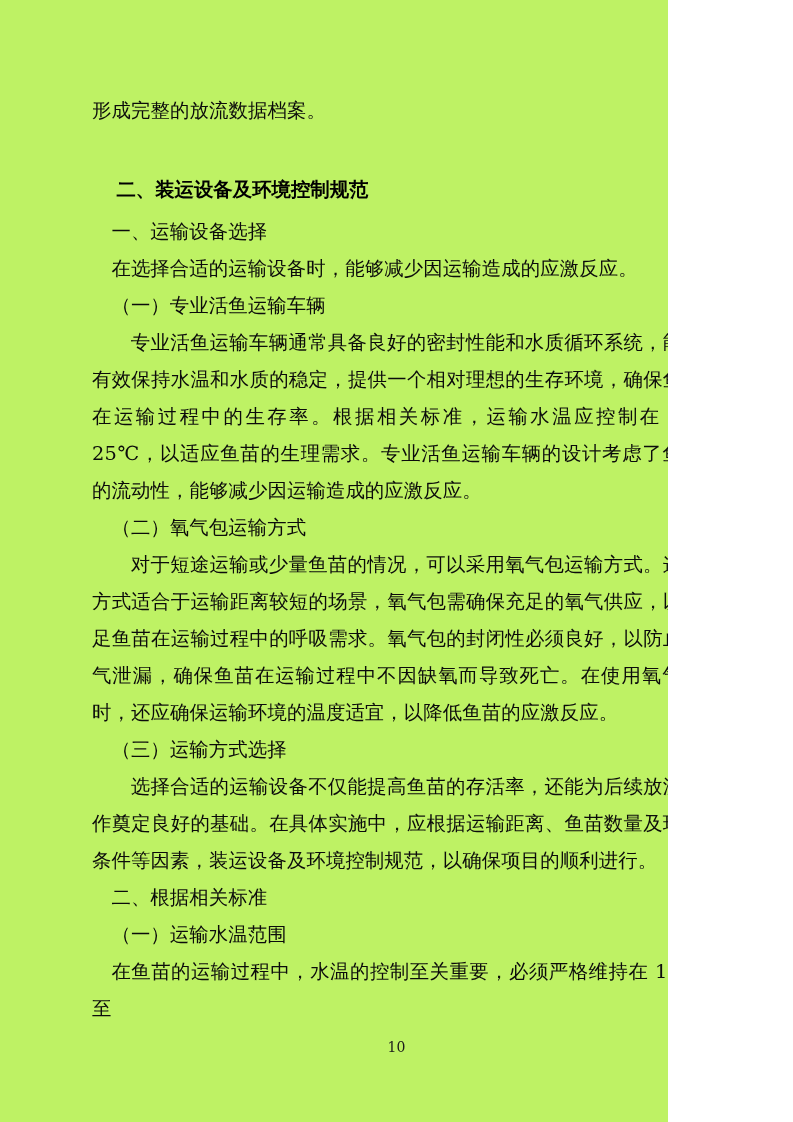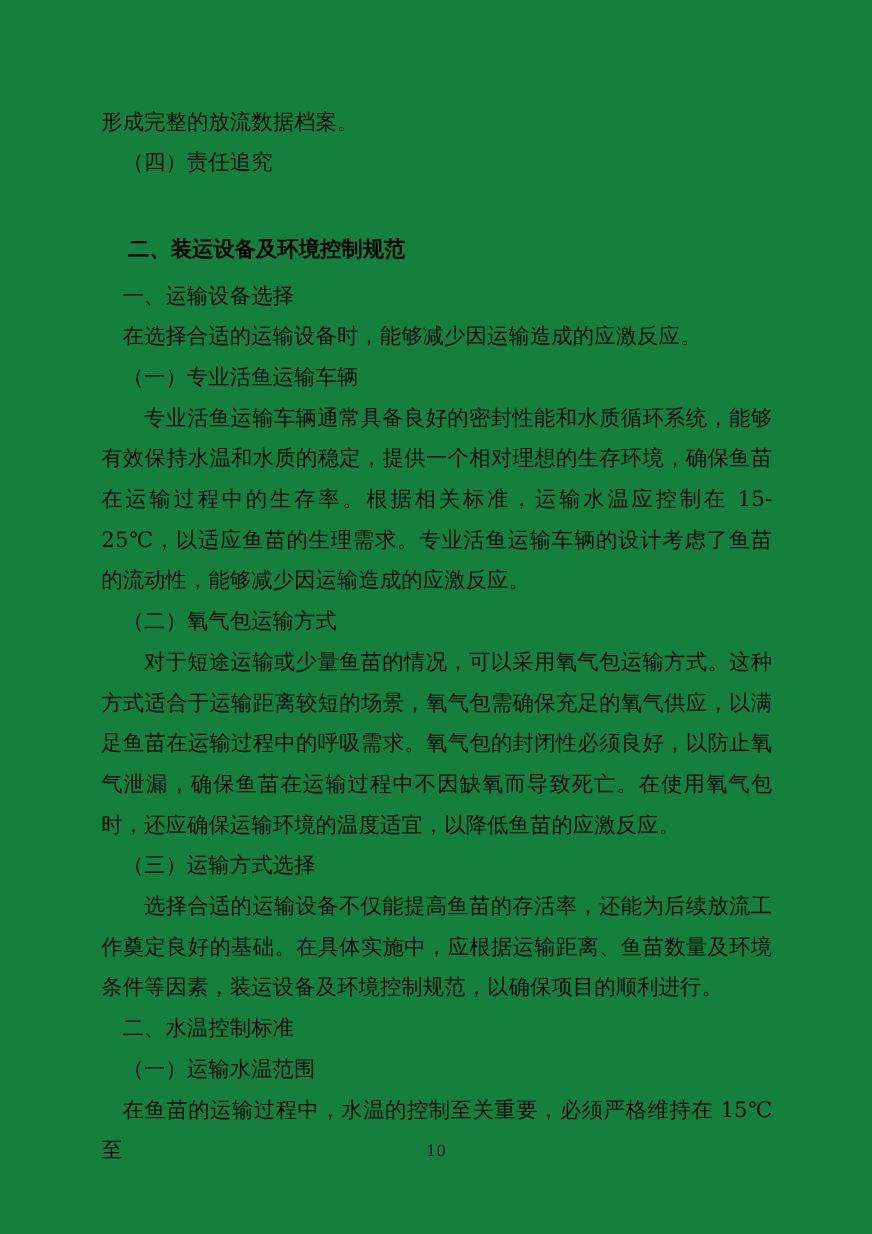--- a/index.html
+++ b/index.html
@@ -6,23 +6,23 @@
     margin: 0;
     padding: 0;
     background: #ffffff;
   }
   body {
     font-family: "DejaVu Serif", "Liberation Serif", serif;
     color: #000000;
   }
   .page {
     position: relative;
-    width: 793px;
+    width: 668px;
     height: 1122px;
-    background: #15803d;
+    background: #bef264;
     overflow: hidden;
     box-sizing: border-box;
   }
   .content {
     position: absolute;
     left: 92px;
     top: 92px;
     width: 610px;
   }
   
@@ -68,31 +68,30 @@
     font-family: "DejaVu Serif", "Liberation Serif", serif;
   }
 </style>
 </head>
 <body>
 
 <div class="page">
 
   <div class="content" id="text-body">
       <p class="para noindent">形成完整的放流数据档案。</p>
-      <p class="para indent1">（四）责任追究</p>
       <div class="spacer-block"></div>
       <p class="heading-bold">二、装运设备及环境控制规范</p>
       <p class="para indent1">一、运输设备选择</p>
       <p class="para indent1">在选择合适的运输设备时，能够减少因运输造成的应激反应。</p>
       <p class="para indent1">（一）专业活鱼运输车辆</p>
       <p class="para indent2">专业活鱼运输车辆通常具备良好的密封性能和水质循环系统，能够有效保持水温和水质的稳定，提供一个相对理想的生存环境，确保鱼苗在运输过程中的生存率。根据相关标准，运输水温应控制在 15-25℃，以适应鱼苗的生理需求。专业活鱼运输车辆的设计考虑了鱼苗的流动性，能够减少因运输造成的应激反应。</p>
       <p class="para indent1">（二）氧气包运输方式</p>
       <p class="para indent2">对于短途运输或少量鱼苗的情况，可以采用氧气包运输方式。这种方式适合于运输距离较短的场景，氧气包需确保充足的氧气供应，以满足鱼苗在运输过程中的呼吸需求。氧气包的封闭性必须良好，以防止氧气泄漏，确保鱼苗在运输过程中不因缺氧而导致死亡。在使用氧气包时，还应确保运输环境的温度适宜，以降低鱼苗的应激反应。</p>
       <p class="para indent1">（三）运输方式选择</p>
       <p class="para indent2">选择合适的运输设备不仅能提高鱼苗的存活率，还能为后续放流工作奠定良好的基础。在具体实施中，应根据运输距离、鱼苗数量及环境条件等因素，装运设备及环境控制规范，以确保项目的顺利进行。</p>
-      <p class="para indent1">二、水温控制标准</p>
+      <p class="para indent1">二、根据相关标准</p>
       <p class="para indent1">（一）运输水温范围</p>
       <p class="para indent1">在鱼苗的运输过程中，水温的控制至关重要，必须严格维持在 15℃至</p>
     </div>
 
   <div class="page-number">10</div>
 
 </div>
 
 </body></html>

